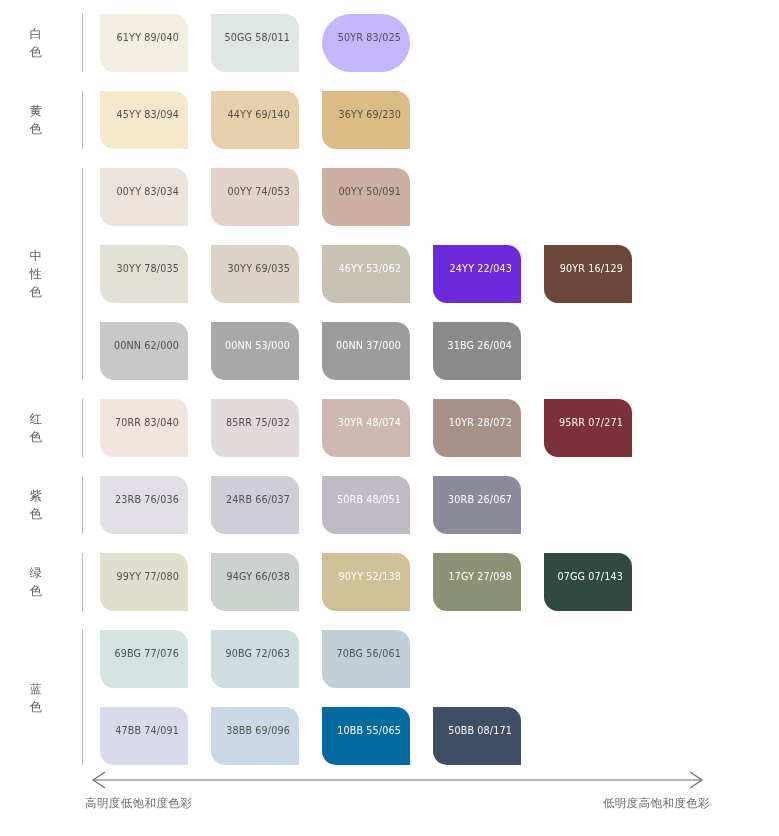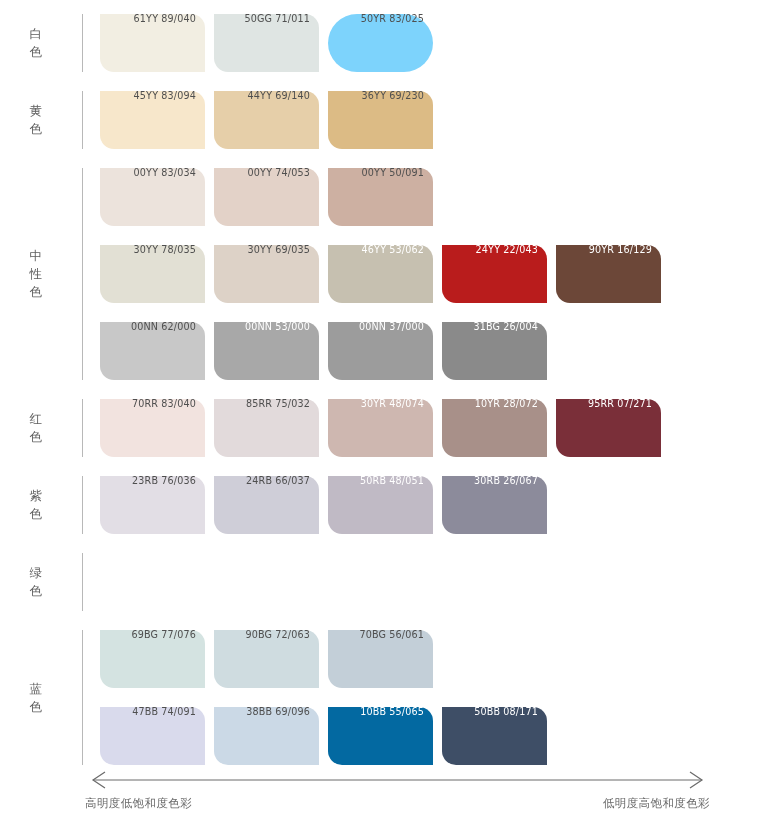--- a/index.html
+++ b/index.html
@@ -58,27 +58,27 @@
     padding-left: 17px;
   }
 
   .swatch-row {
     height: 58px;
     display: flex;
   }
 
   
   .swatch {
-    width: 105px;
+    width: 88px;
     height: 58px;
-    margin-right: 9px;
+    margin-right: 23px;
     border-radius: 0 14px 0 14px;
     position: relative;
     display: flex;
-    align-items: flex-start;
+    align-items: center;
     justify-content: flex-end;
   }
 
   .swatch-code {
     font-size: 9.6px;
     line-height: 1;
     padding: 0 9px 11px 0;
     letter-spacing: 0.15px;
     white-space: nowrap;
     font-family: "DejaVu Sans", "Liberation Sans", sans-serif;
@@ -114,23 +114,23 @@
 
   <div class="group-row" style="top: 14px; height: 58px;">
       <div class="group-label"><span>白</span><span>色</span></div>
       <div class="group-divider"></div>
       <div class="group-swatches">
         <div class="swatch-row">
           <div class="swatch" style="background: rgb(242, 238, 226);">
             <span class="swatch-code code-dark">61YY 89/040</span>
           </div>
           <div class="swatch" style="background: rgb(223, 229, 227);">
-            <span class="swatch-code code-dark">50GG 71/011</span>
-          </div>
-          <div class="swatch" style="background: #7dd3fc; border-radius: 29px;">
+            <span class="swatch-code code-dark">50GG 58/011</span>
+          </div>
+          <div class="swatch" style="background: #c4b5fd; border-radius: 29px;">
             <span class="swatch-code code-dark">50YR 83/025</span>
           </div>
         </div>
       </div>
     </div>
     <div class="group-row" style="top: 91px; height: 58px;">
       <div class="group-label"><span>黄</span><span>色</span></div>
       <div class="group-divider"></div>
       <div class="group-swatches">
         <div class="swatch-row">
@@ -164,21 +164,21 @@
         <div class="swatch-row">
           <div class="swatch" style="background: rgb(226, 224, 212);">
             <span class="swatch-code code-dark">30YY 78/035</span>
           </div>
           <div class="swatch" style="background: rgb(221, 210, 199);">
             <span class="swatch-code code-dark">30YY 69/035</span>
           </div>
           <div class="swatch" style="background: rgb(198, 192, 176);">
             <span class="swatch-code code-light">46YY 53/062</span>
           </div>
-          <div class="swatch" style="background: #b91c1c;">
+          <div class="swatch" style="background: #6d28d9;">
             <span class="swatch-code code-light">24YY 22/043</span>
           </div>
           <div class="swatch" style="background: rgb(108, 71, 56);">
             <span class="swatch-code code-light">90YR 16/129</span>
           </div>
         </div>
         <div class="swatch-row">
           <div class="swatch" style="background: rgb(200, 200, 200);">
             <span class="swatch-code code-dark">00NN 62/000</span>
           </div>
@@ -233,20 +233,39 @@
           </div>
           <div class="swatch" style="background: rgb(140, 139, 155);">
             <span class="swatch-code code-light">30RB 26/067</span>
           </div>
         </div>
       </div>
     </div>
     <div class="group-row" style="top: 553px; height: 58px;">
       <div class="group-label"><span>绿</span><span>色</span></div>
       <div class="group-divider"></div>
+      <div class="group-swatches">
+        <div class="swatch-row">
+          <div class="swatch" style="background: rgb(224, 222, 205);">
+            <span class="swatch-code code-dark">99YY 77/080</span>
+          </div>
+          <div class="swatch" style="background: rgb(203, 210, 205);">
+            <span class="swatch-code code-dark">94GY 66/038</span>
+          </div>
+          <div class="swatch" style="background: rgb(207, 192, 149);">
+            <span class="swatch-code code-light">90YY 52/138</span>
+          </div>
+          <div class="swatch" style="background: rgb(139, 145, 115);">
+            <span class="swatch-code code-light">17GY 27/098</span>
+          </div>
+          <div class="swatch" style="background: rgb(47, 74, 64);">
+            <span class="swatch-code code-light">07GG 07/143</span>
+          </div>
+        </div>
+      </div>
     </div>
     <div class="group-row" style="top: 630px; height: 135px;">
       <div class="group-label"><span>蓝</span><span>色</span></div>
       <div class="group-divider"></div>
       <div class="group-swatches">
         <div class="swatch-row">
           <div class="swatch" style="background: rgb(212, 227, 225);">
             <span class="swatch-code code-dark">69BG 77/076</span>
           </div>
           <div class="swatch" style="background: rgb(207, 220, 224);">

